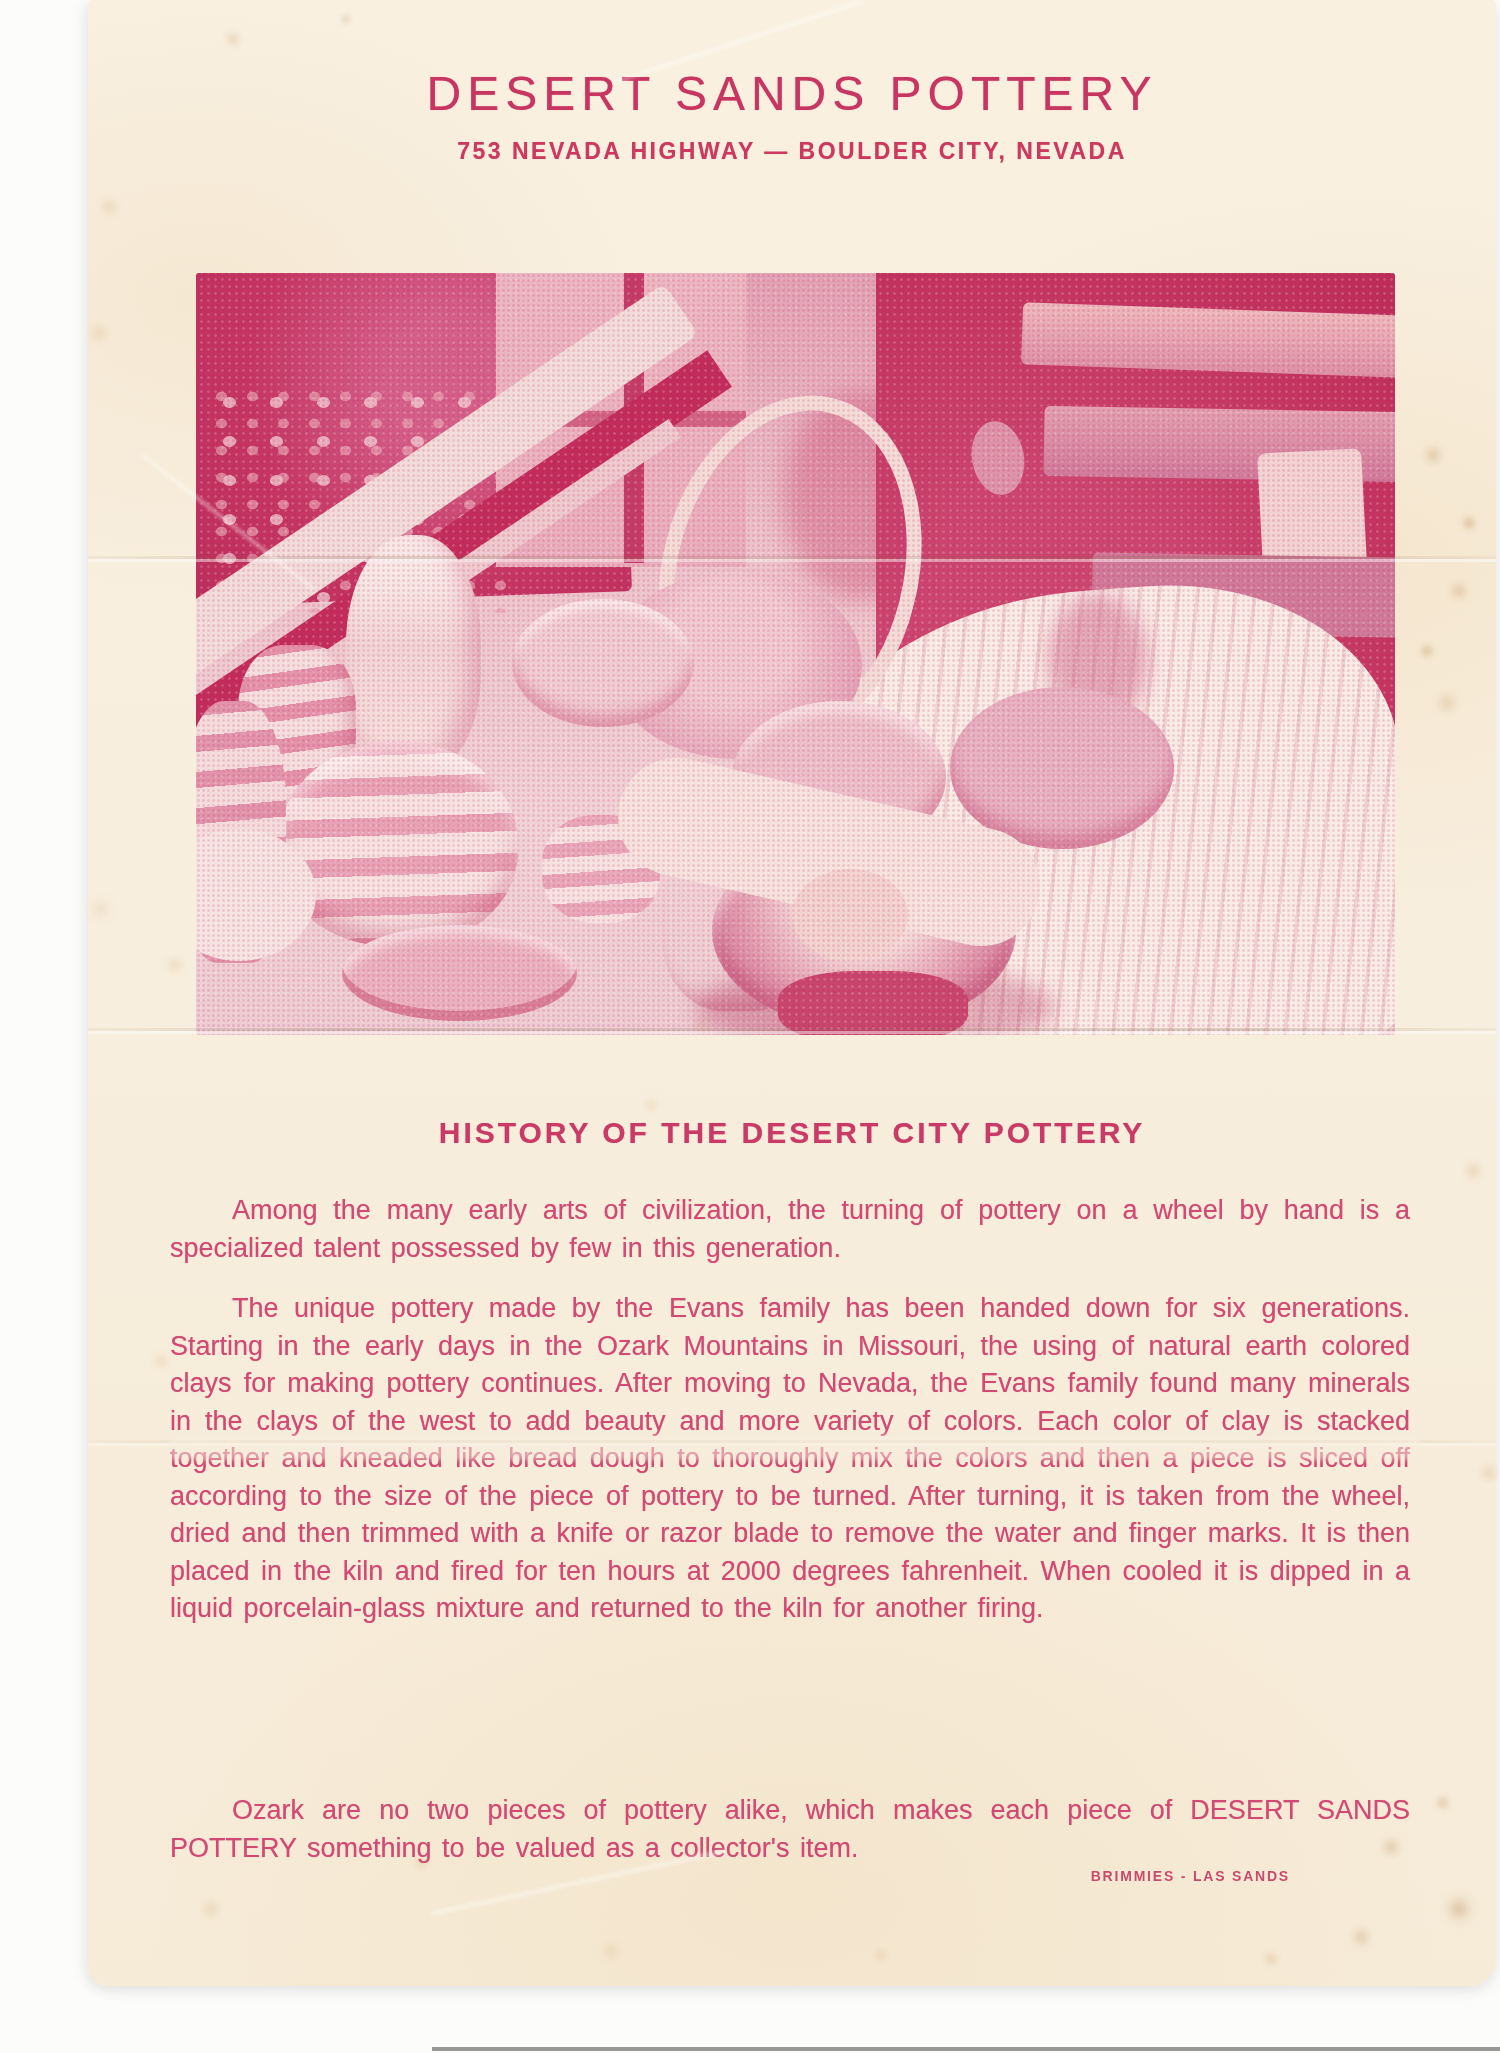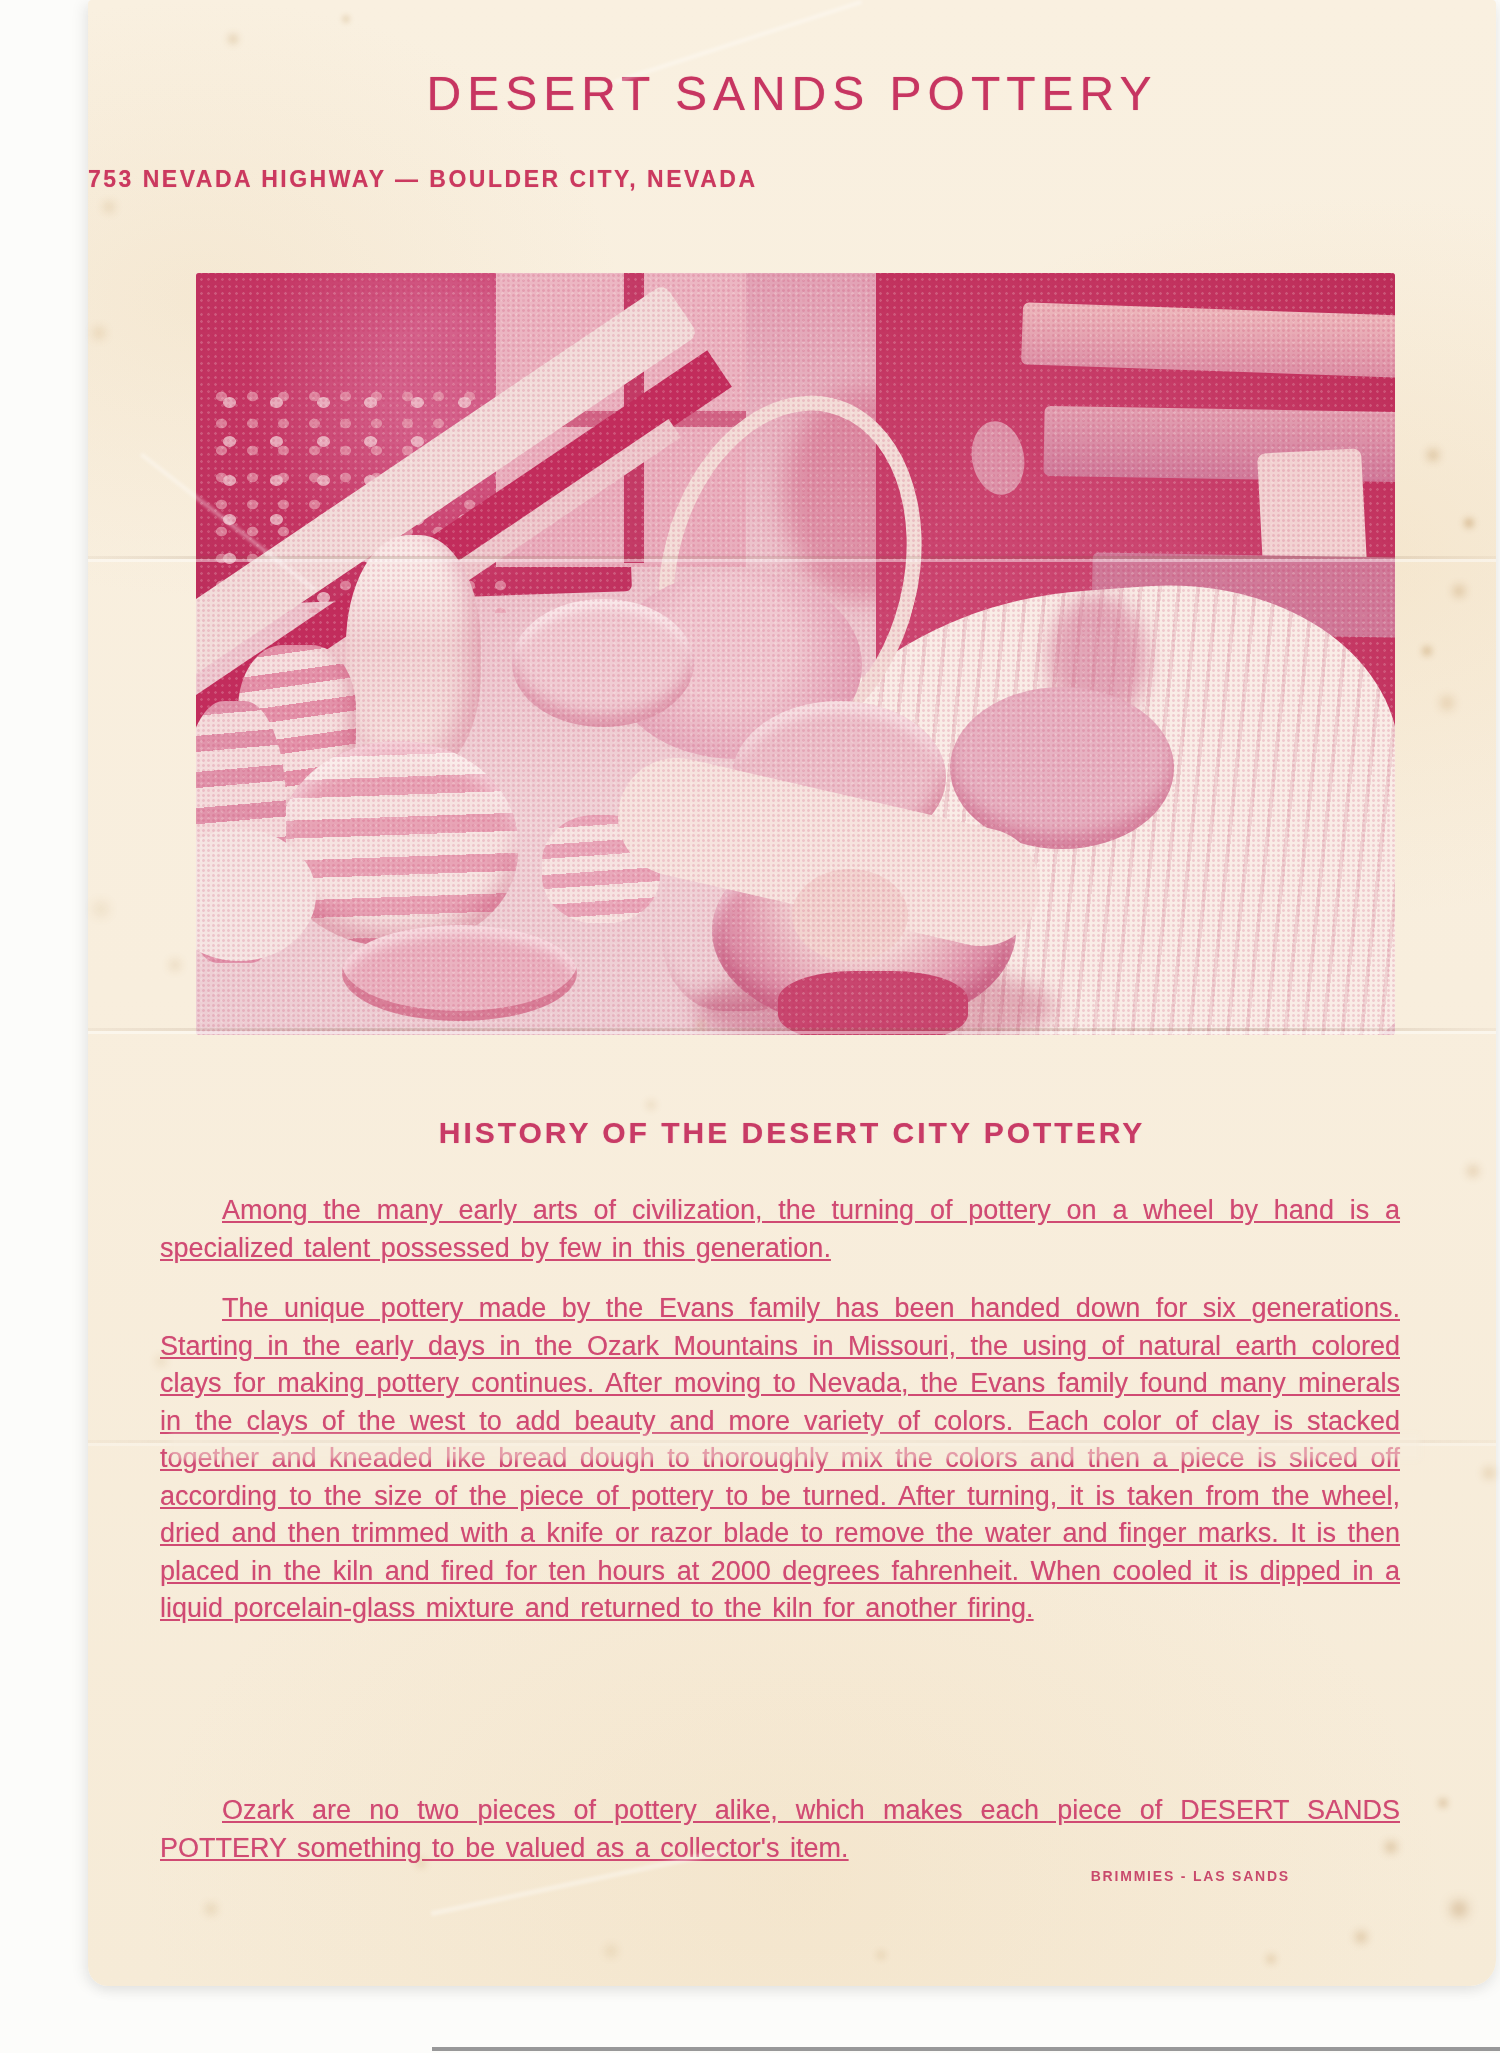--- a/index.html
+++ b/index.html
@@ -30,38 +30,38 @@
       330px 1860px 7px 2px rgba(176,128,58,.18), 120px 1906px 9px 3px rgba(176,128,58,.20),
       520px 1948px 8px 3px rgba(176,128,58,.16), 790px 1952px 6px 2px rgba(176,128,58,.14),
       560px 1102px 7px 2px rgba(176,128,58,.14), 610px 1022px 6px 2px rgba(176,128,58,.16),
       84px 962px 8px 3px rgba(176,128,58,.16);}
   .crease{position:absolute;left:0;width:100%;height:3px;background:linear-gradient(90deg,rgba(125,92,66,.06),rgba(125,92,66,.22) 18%,rgba(125,92,66,.14) 55%,rgba(125,92,66,.24) 82%,rgba(125,92,66,.05));}
   .crease::after{content:"";position:absolute;left:0;top:3px;width:100%;height:3px;background:rgba(255,255,255,.45);}
   
   #title{position:absolute;top:66px;left:0;width:100%;text-align:center;
     font-size:48px;letter-spacing:6px;font-weight:400;color:#c42a5a;opacity:.94;
     text-shadow:0 0 1px rgba(196,42,90,.55);}
-  #address{position:absolute;top:138px;left:0;width:100%;text-align:left;
+  #address{position:absolute;top:138px;left:0;width:100%;text-align:center;
     font-size:23px;font-weight:bold;letter-spacing:2.5px;color:#c93059;opacity:.95;
-    text-shadow:0 0 .8px rgba(201,48,89,.5);margin-top:28px;}
+    text-shadow:0 0 .8px rgba(201,48,89,.5);}
   
   #photo{position:absolute;left:108px;top:273px;width:1199px;height:762px;overflow:hidden;border-radius:3px;
     background:linear-gradient(180deg,#e2a2b5 0%,#ecc2cb 35%,#f0d3d7 72%,#edcdd3 100%);}
   #photo .ph{position:absolute;}
   #halftone{position:absolute;inset:0;pointer-events:none;
     background-image:radial-gradient(rgba(193,38,88,.17) 1.1px, rgba(193,38,88,0) 1.7px),
                      radial-gradient(rgba(255,245,240,.20) 1px, rgba(255,245,240,0) 1.6px);
     background-size:5px 5px,7px 7px;background-position:0 0,2px 3px;}
   
   #heading{position:absolute;top:1116px;left:0;width:100%;text-align:center;
     font-size:30px;font-weight:bold;letter-spacing:3px;color:#c52c5c;opacity:.92;
     text-shadow:0 0 1px rgba(197,44,92,.5);}
-  .para{position:absolute;left:72px;width:1240px;text-align:justify;
+  .para{position:absolute;left:82px;width:1240px;text-align:justify;
     font-size:27px;line-height:37.5px;color:#d04a73;word-spacing:3px;
-    text-shadow:0 0 .7px rgba(208,74,115,.55);text-decoration:underline;}
+    text-shadow:0 0 .7px rgba(208,74,115,.55);}
   .para .indent{display:inline-block;width:62px;}
   #credit{position:absolute;top:1868px;left:82px;width:1120px;text-align:right;
     font-size:14px;font-weight:bold;letter-spacing:1.8px;color:#c43a62;opacity:.9;}
   #fadeband{position:absolute;left:82px;top:1434px;width:1250px;height:26px;
     background:rgba(248,238,221,.5);filter:blur(2px);}
   #bottomline{position:absolute;left:432px;top:2047px;width:1068px;height:4px;background:rgba(70,70,72,.55);}
   .diag-streak{position:absolute;background:rgba(255,255,255,.35);filter:blur(1.5px);}
 </style>
 </head>
 <body>

